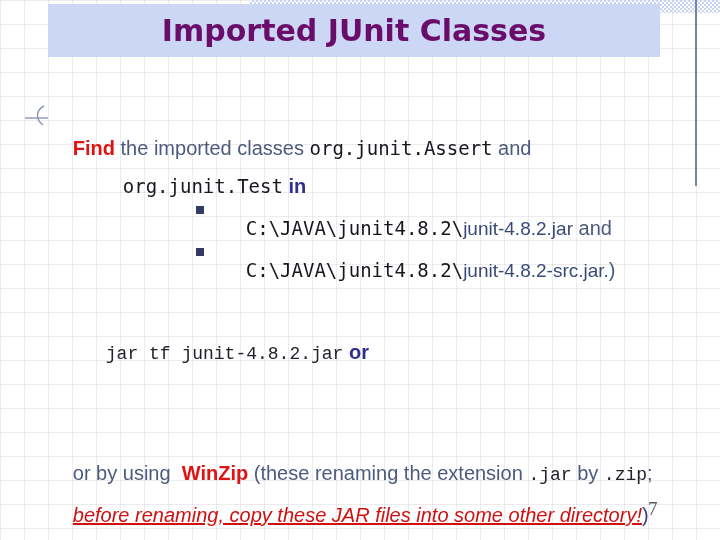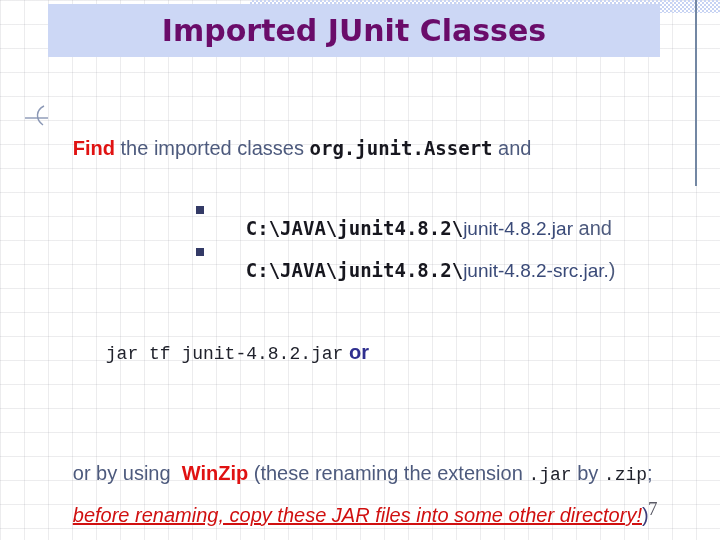--- a/index.html
+++ b/index.html
@@ -31,21 +31,21 @@
     font-weight:bold;font-size:30px;color:#6a0c6a;letter-spacing:0px;
   }
   .right-rule{
     position:absolute;left:695px;top:0;width:2px;height:186px;
     background:#7387a3;
   }
   .line{position:absolute;white-space:pre;}
   .sans{color:#4d5a7d;font-size:20px;font-family:"Liberation Sans",sans-serif;}
   .red-b{color:#e01212;font-weight:bold;font-size:20px;font-family:"Liberation Sans",sans-serif;}
   .navy-b{color:#2f2f8f;font-weight:bold;font-size:20px;font-family:"Liberation Sans",sans-serif;}
-  .mono-k{color:#17171f;font-weight:bold;font-size:19px;font-family:"DejaVu Sans Mono",monospace;}
+  .mono-k{color:#17171f;font-weight:normal;font-size:19px;font-family:"DejaVu Sans Mono",monospace;}
   .mono-n{color:#3a4a78;font-size:19px;font-family:Liberation Sans, sans-serif;}
   .mono-c{color:#20222c;font-size:18px;font-family:Liberation Mono, monospace;}
   .sq-bullet{
     position:absolute;width:8px;height:8px;background:#333a66;
   }
   .warning{
     color:#d01010;font-style:italic;font-size:20px;
     text-decoration:underline;
     font-family:"Liberation Sans",sans-serif;
     text-align:center;
@@ -73,20 +73,23 @@
     <svg width="32" height="26" viewBox="0 0 32 26">
       <path d="M1 15 H24" stroke="#8a97b5" stroke-width="1.4" fill="none"></path>
       <path d="M20 3 C 12 7, 11 16, 19 22" stroke="#8a97b5" stroke-width="1.4" fill="none"></path>
     </svg>
   </span>
 
   <div class="line" style="left:55px;top:119px;">
     <span class="red-b">Find</span><span class="sans"> the imported classes </span><span class="mono-k">org.junit.Assert</span><span class="sans"> and</span>
   </div>
 
+  <div class="line" style="left:105px;top:157px;">
+    <span class="mono-k">org.junit.Test</span><span class="navy-b"> in</span>
+  </div>
 
   <span class="sq-bullet" style="left:196px;top:206px;"></span>
   <div class="line" style="left:228px;top:199px;">
     <span class="mono-k">C:\JAVA\junit4.8.2\</span><span class="mono-n">junit-4.8.2.jar</span><span class="sans"> and</span>
   </div>
 
   <span class="sq-bullet" style="left:196px;top:248px;"></span>
   <div class="line" style="left:228px;top:241px;">
     <span class="mono-k">C:\JAVA\junit4.8.2\</span><span class="mono-n">junit-4.8.2-src.jar.</span><span class="sans">)</span>
   </div>

